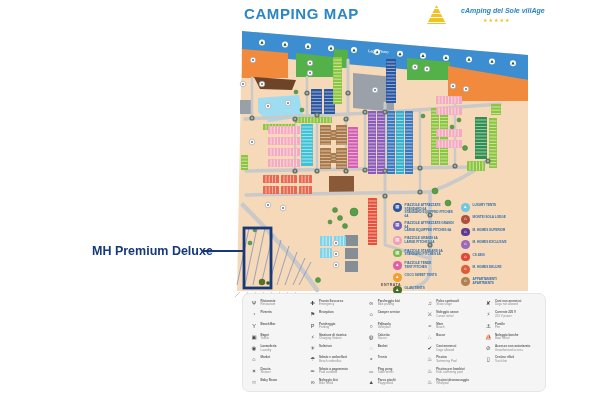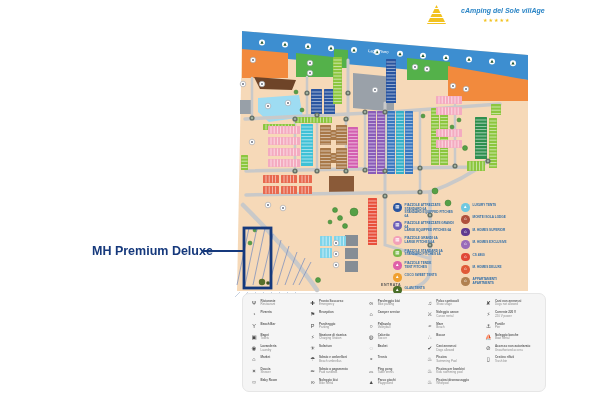--- a/index.html
+++ b/index.html
@@ -34,20 +34,21 @@
   .sl-col{width:58px;}
   .sl-row{display:flex;align-items:flex-start;gap:2.5px;margin-bottom:3.3px;min-height:8px;}
   .sl-ico{flex:0 0 8px;width:8px;font-size:5.5px;line-height:7px;color:#4a4a4a;text-align:center;}
   .sl-it{display:block;color:#5f5f5f;font-size:3px;line-height:3.4px;font-weight:700;}
   .sl-en{display:block;color:#8d8d8d;font-size:3px;line-height:3.4px;}
 </style>
 </head>
 <body>
 
 <div id="canvas">
+  <div id="title">CAMPING MAP</div>
 
   <div id="logo">
     <div id="logo-tent"></div>
     <div id="logo-text">cAmping del Sole villAge</div>
     <div id="logo-stars">★★★★★</div>
   </div>
 
   <svg id="map-svg" width="600" height="400" viewBox="0 0 600 400">
       <polygon points="242,31 528,55 528,291 237,291" fill="#f6d9b8"></polygon>
       <polygon points="242,31 528,55 528,80 242,55" fill="#3d8ed0"></polygon>

